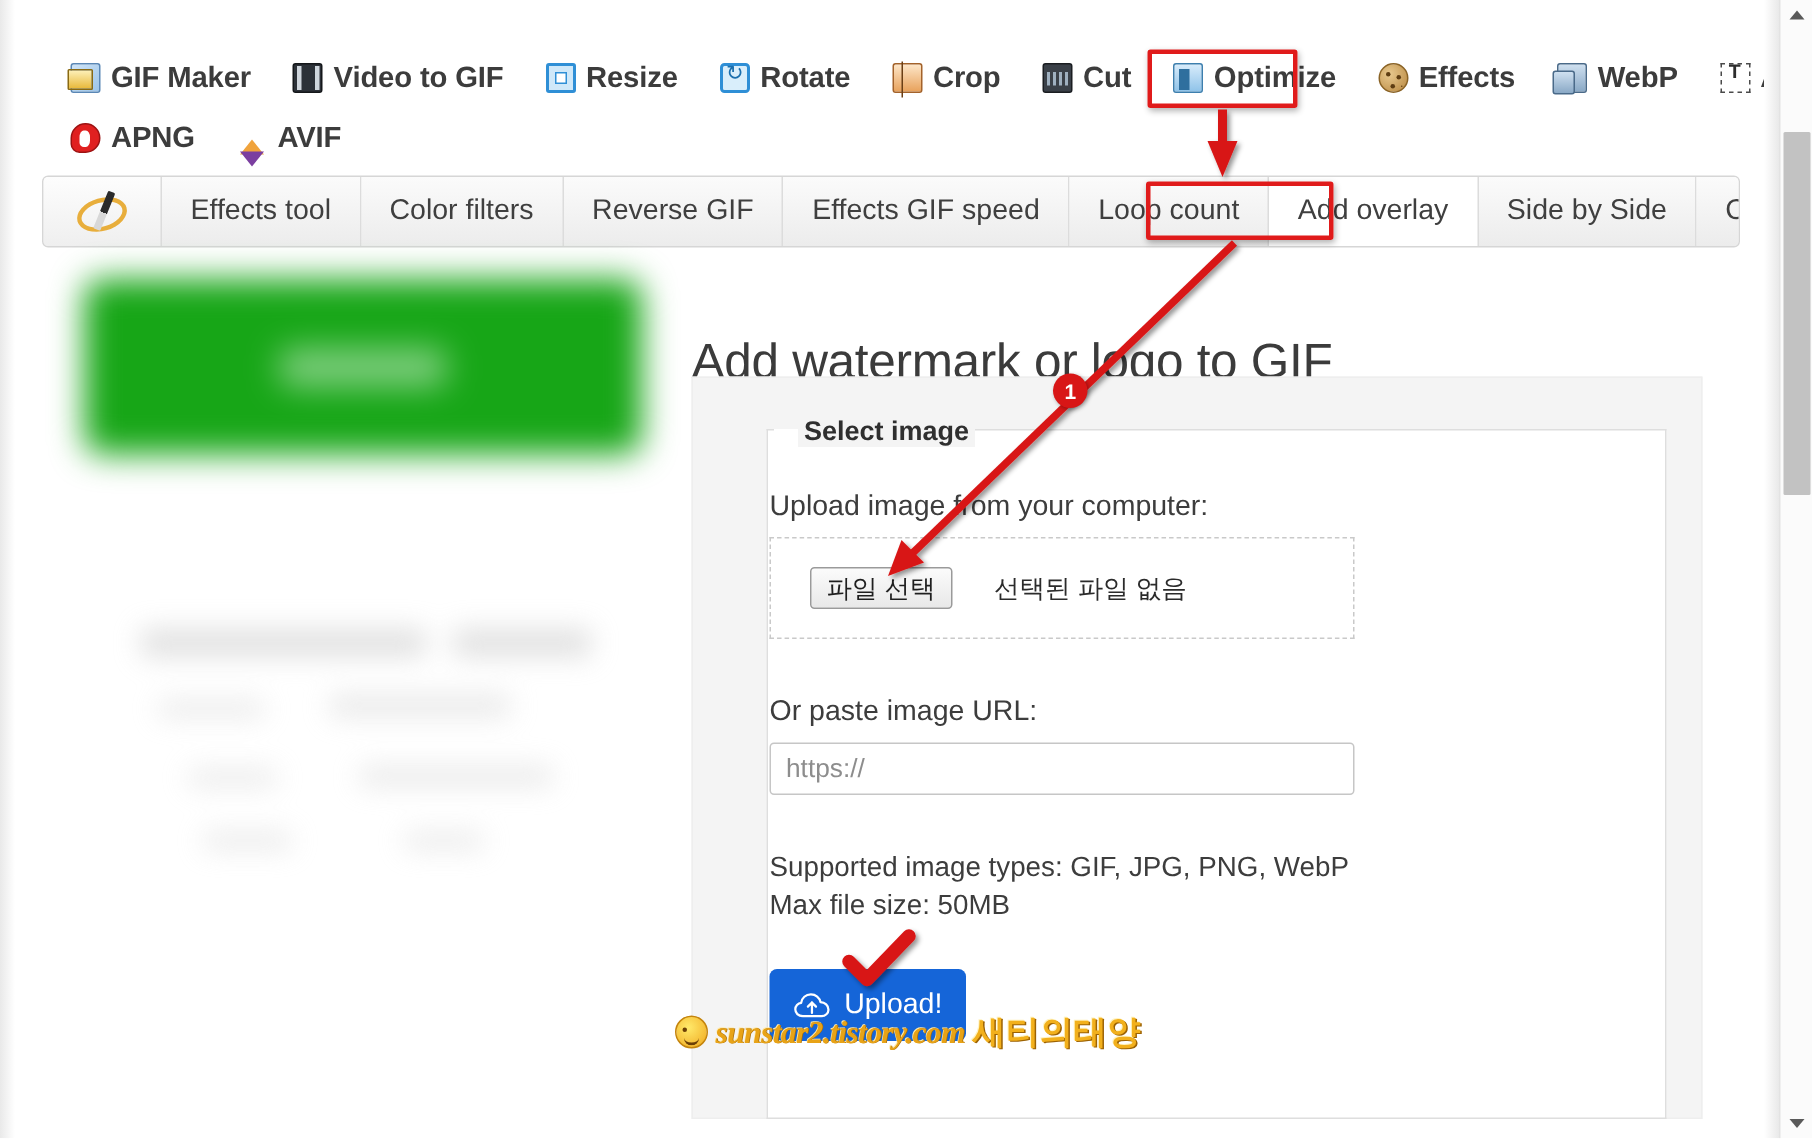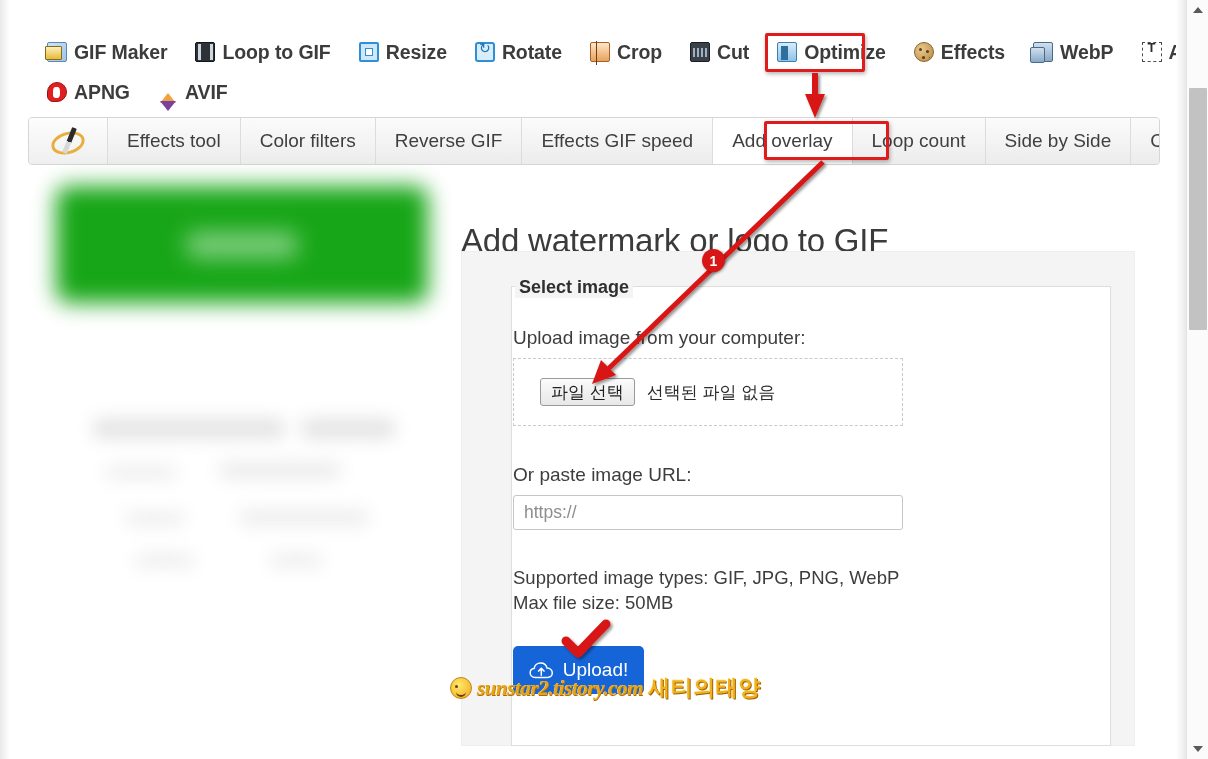--- a/index.html
+++ b/index.html
@@ -273,21 +273,21 @@
     background: #dedede;
   }
   #fieldset-top-right {
     position: absolute;
     left: 619px; top: 286px;
     width: 492px; height: 1px;
     background: #dedede;
   }
   #legend {
     position: absolute;
-    left: 515px; top: 277px;
+    left: 532px; top: 277px;
     background: #f4f4f4;
     padding: 0 4px;
     font-size: 18px;
     font-weight: bold;
     color: #2f2f2f;
     white-space: nowrap;
   }
 
   .field-label {
     position: absolute;
@@ -300,21 +300,21 @@
 
   #filepicker {
     position: absolute;
     left: 513px; top: 358px;
     width: 390px; height: 68px;
     border: 1px dashed #c9c9c9;
     background: #ffffff;
     display: flex;
     align-items: center;
     padding-left: 26px;
-    gap: 12px;
+    gap: 28px;
   }
   #choose-file-btn {
     display: inline-flex;
     align-items: center;
     justify-content: center;
     min-width: 86px;
     height: 28px;
     padding: 0 10px;
     border: 1px solid #9a9a9a;
     border-radius: 3px;
@@ -516,21 +516,21 @@
   <div id="page">
 
     <div id="toolbar">
       <div class="tool-row">
         <div class="tool-item">
           <span class="ticon ic-gifmaker"></span>
           <span class="tlabel">GIF Maker</span>
         </div>
         <div class="tool-item">
           <span class="ticon ic-video"></span>
-          <span class="tlabel">Loop to GIF</span>
+          <span class="tlabel">Video to GIF</span>
         </div>
         <div class="tool-item">
           <span class="ticon ic-resize"></span>
           <span class="tlabel">Resize</span>
         </div>
         <div class="tool-item">
           <span class="ticon ic-rotate"></span>
           <span class="tlabel">Rotate</span>
         </div>
         <div class="tool-item">
@@ -581,25 +581,25 @@
       </div>
       <div class="subtab">
         <span>Color filters</span>
       </div>
       <div class="subtab">
         <span>Reverse GIF</span>
       </div>
       <div class="subtab">
         <span>Effects GIF speed</span>
       </div>
+      <div class="subtab">
+        <span>Loop count</span>
+      </div>
       <div class="subtab active">
         <span>Add overlay</span>
-      </div>
-      <div class="subtab">
-        <span>Loop count</span>
       </div>
       <div class="subtab">
         <span>Side by Side</span>
       </div>
       <div class="subtab">
         <span>Censor image</span>
       </div>
     </div>
 
     <div id="ad-green">

